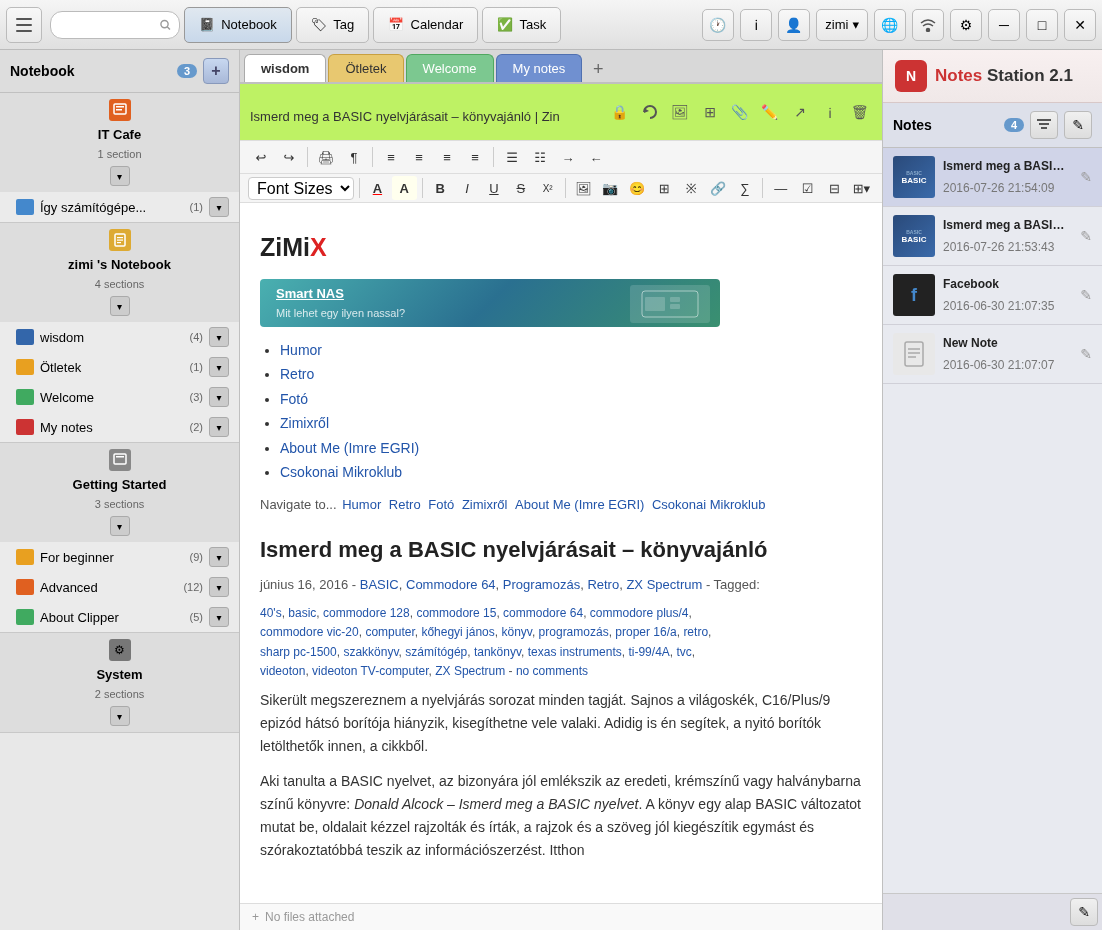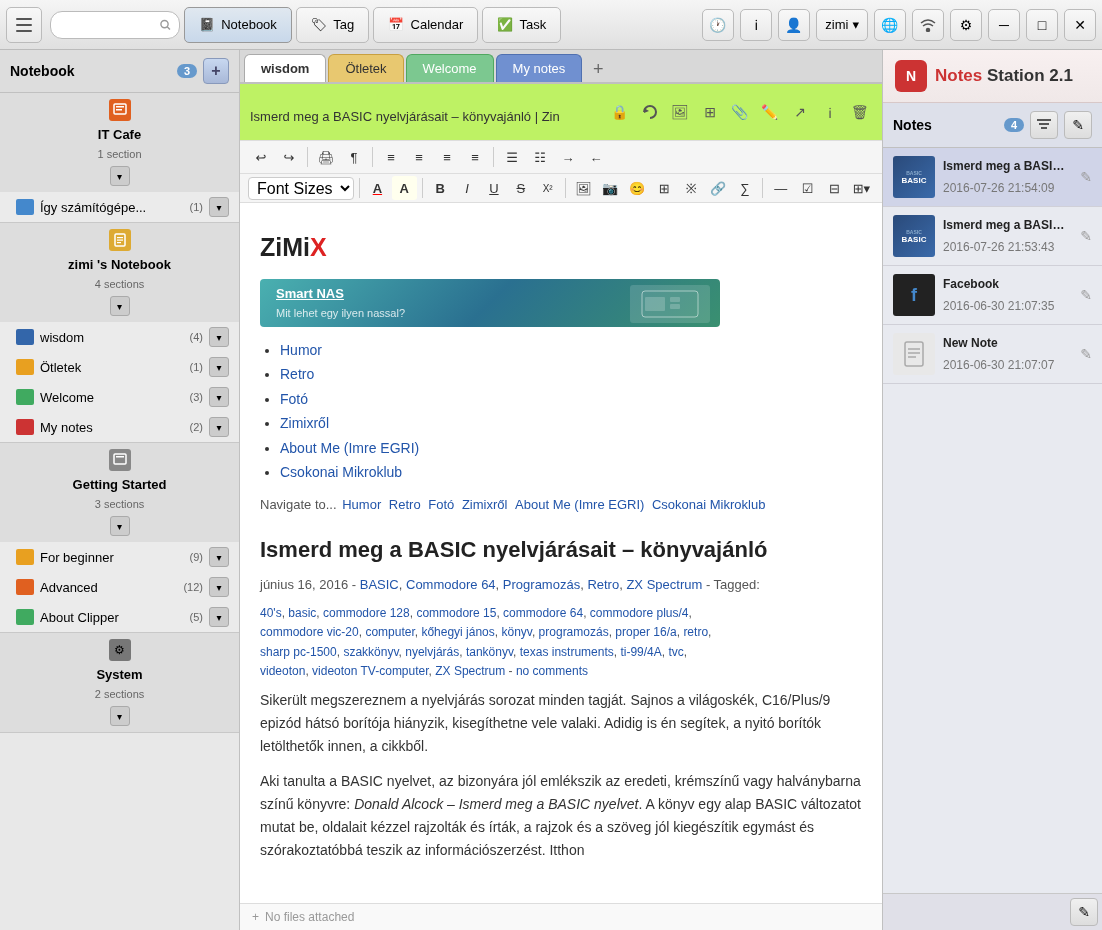--- a/index.html
+++ b/index.html
@@ -691,21 +691,21 @@
           <a href="#">commodore plus/4</a>,<br>
           <a href="#">commodore vic-20</a>,
           <a href="#">computer</a>,
           <a href="#">kőhegyi jános</a>,
           <a href="#">könyv</a>,
           <a href="#">programozás</a>,
           <a href="#">proper 16/a</a>,
           <a href="#">retro</a>,<br>
           <a href="#">sharp pc-1500</a>,
           <a href="#">szakkönyv</a>,
-          <a href="#">nyelvjárás</a>,
+          <a href="#">számítógép</a>,
           <a href="#">tankönyv</a>,
           <a href="#">texas instruments</a>,
           <a href="#">ti-99/4A</a>,
           <a href="#">tvc</a>,<br>
           <a href="#">videoton</a>,
           <a href="#">videoton TV-computer</a>,
           <a href="#">ZX Spectrum</a>
           - <a href="#">no comments</a>
         </div>
 

